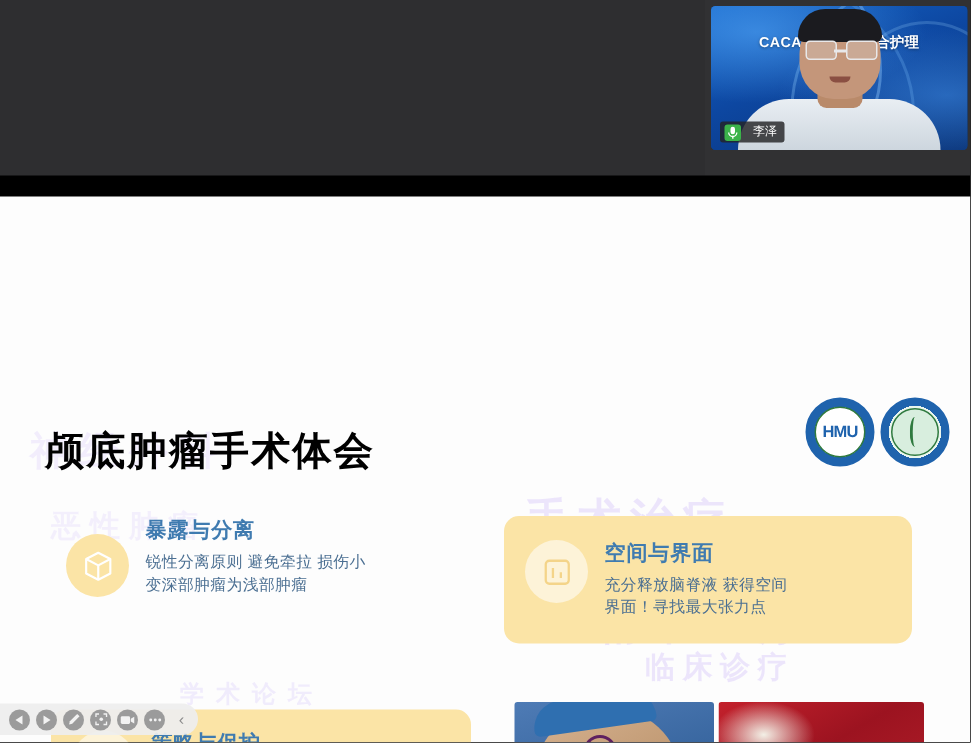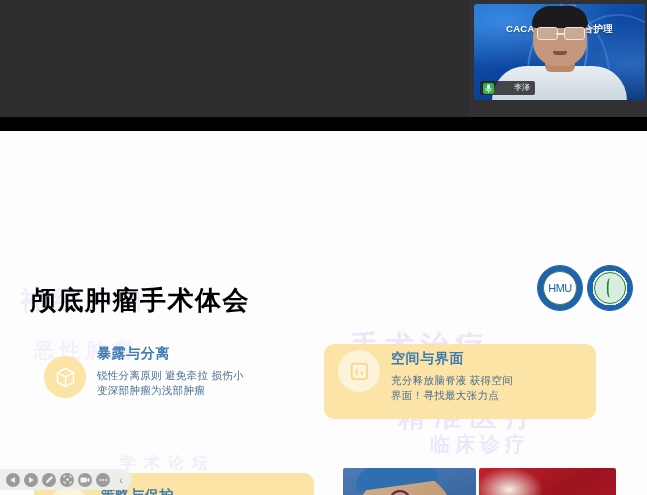--- a/index.html
+++ b/index.html
@@ -56,21 +56,21 @@
     width:56px;height:22px;background:#1b1b1f;border-radius:28px 28px 6px 6px;
   }
   .p-glass{position:absolute;bottom:60px;width:19px;height:11px;border:1.6px solid #e8e8ea;border-radius:3px;background:rgba(225,235,245,.22);}
   .p-gl{left:50%;margin-left:-23px;}
   .p-gr{left:50%;margin-left:4px;}
   .p-bridge{position:absolute;left:50%;margin-left:-4px;bottom:65px;width:8px;height:1.6px;background:#e8e8ea;}
   .p-mouth{position:absolute;left:50%;margin-left:-7px;bottom:45px;width:14px;height:4px;background:#8a4f42;border-radius:0 0 7px 7px;}
 
   .name-badge{
     position:absolute;left:6px;bottom:5px;height:14px;
-    display:flex;align-items:center;gap:20px;
+    display:flex;align-items:center;gap:8px;
     background:rgba(35,35,38,.82);border-radius:2px;padding:0 5px 0 3px;margin-top:24px;
   }
   .mic-dot{width:11px;height:11px;border-radius:2px;background:#3bb34a;display:flex;align-items:center;justify-content:center;}
   .mic-dot svg{display:block;}
   .name-badge span{color:#fff;font-size:8px;line-height:14px;white-space:nowrap;}
 
   
   .slide{position:absolute;left:0;top:131px;width:647px;height:364px;background:#fdfdfd;overflow:hidden;}
 
   .wm{position:absolute;color:#8b5cf6;opacity:.14;font-weight:bold;white-space:nowrap;pointer-events:none;user-select:none;}
@@ -93,21 +93,21 @@
   .logo-hmu{
     background:radial-gradient(circle at 50% 50%,#ffffff 0 54%,#1f63ad 54% 100%);
     border:1.5px solid #1f63ad;
   }
   .logo-hmu::before{
     content:"";position:absolute;inset:5px;border-radius:50%;
     background:#fff;border:1px solid #2f7a3f;
   }
   .logo-hmu .txt{
     position:absolute;inset:0;display:flex;align-items:center;justify-content:center;
-    font-size:11px;font-weight:normal;color:#1f63ad;letter-spacing:-.6px;
+    font-size:11px;font-weight:bold;color:#1f63ad;letter-spacing:-.6px;
   }
   .logo-grn{
     background:radial-gradient(circle at 50% 50%,#eaf6ee 0 56%,#1f63ad 56% 100%);
     border:1.5px solid #1f63ad;
   }
   .logo-grn::before{
     content:"";position:absolute;inset:6px;border-radius:50%;
     background:#d8eede;border:1.2px solid #2f7a3f;
   }
   .logo-grn .snake{
@@ -122,21 +122,21 @@
     width:42px;height:42px;border-radius:50%;background:#fbe4a6;
     display:flex;align-items:center;justify-content:center;flex:0 0 auto;
   }
   .card.panel .ic{background:#fdf3d8;}
   .ic svg{display:block;}
   .ctext{padding-left:11px;}
   .ch{font-size:14px;font-weight:bold;color:#3f7bb0;letter-spacing:.6px;margin:0 0 5px;}
   .cl{font-size:10.5px;color:#4b6f92;line-height:15px;letter-spacing:.3px;white-space:nowrap;}
 
   #card1{left:44px;top:214px;align-items:flex-end;}
-  #card2{left:324px;top:213px;width:272px;padding:6px 0 16px 14px;box-sizing:border-box;}
+  #card2{left:336px;top:213px;width:272px;padding:16px 0 16px 14px;box-sizing:border-box;}
   #card3{left:34px;top:342px;width:280px;padding:14px 0 18px 14px;box-sizing:border-box;}
 
   
   .collage{position:absolute;left:343px;top:337px;width:273px;height:158px;display:flex;gap:3px;}
   .ph{border-radius:2px;overflow:hidden;position:relative;}
   .ph-l{width:133px;height:158px;background:linear-gradient(165deg,#4e7bb5 0%,#2f5d96 48%,#1d4274 100%);}
   .ph-l .head{
     position:absolute;left:14px;top:4px;width:96px;height:88px;border-radius:50% 50% 46% 46%;
     background:linear-gradient(150deg,#d7b391 0%,#c19a74 55%,#a97f5c 100%);
   }

